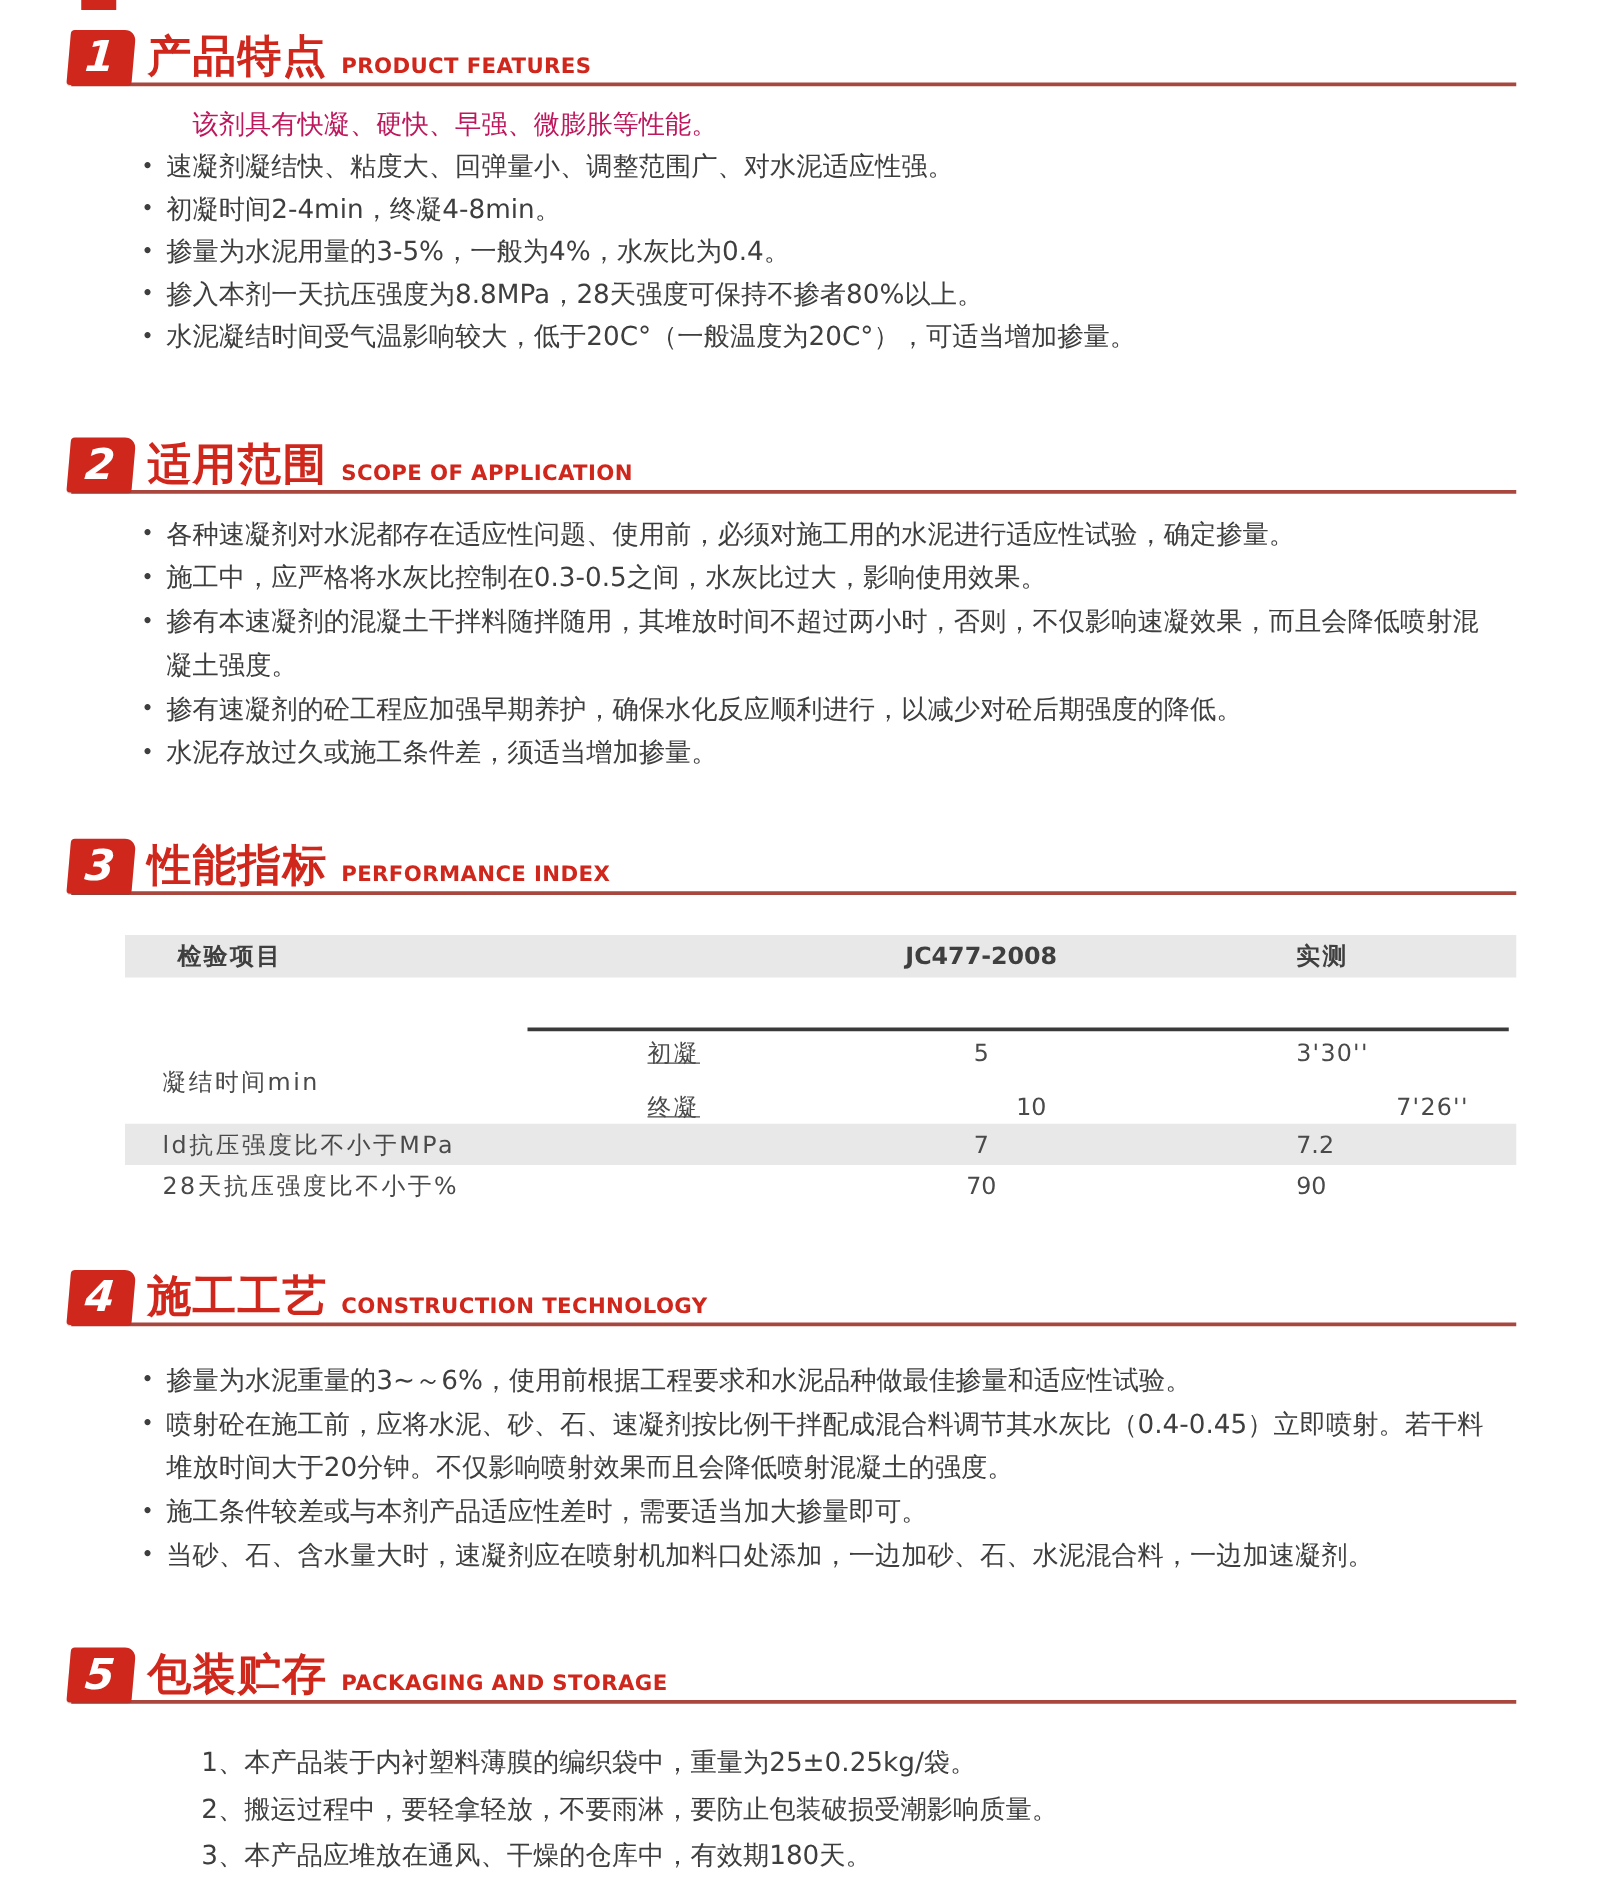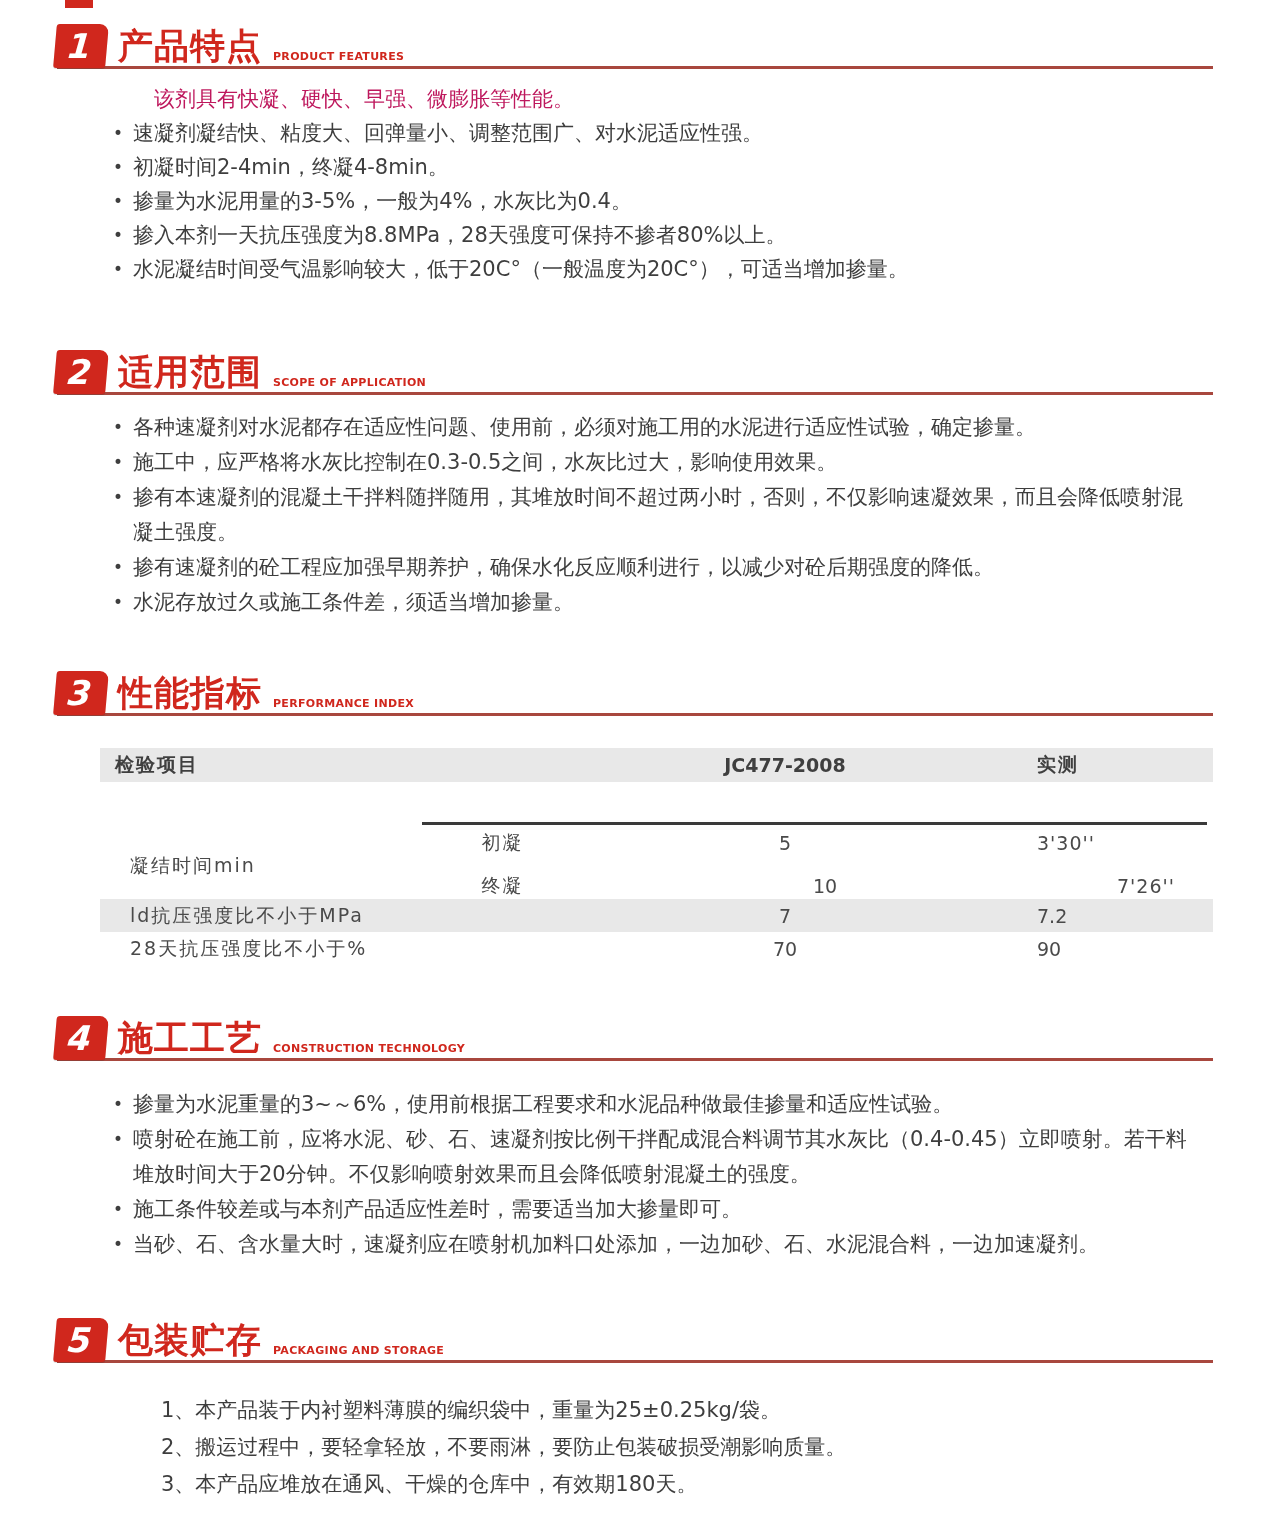--- a/index.html
+++ b/index.html
@@ -18,45 +18,45 @@
 
   
   .sec-header{position:absolute;left:55px;width:1158px;height:46px;}
   .sec-rule{position:absolute;left:2px;right:0;top:42px;height:3px;background:var(--rule);}
   .sec-badge{position:absolute;left:0;top:0;width:52px;height:44px;background:var(--red);
              transform:skewX(-5deg);border-radius:3px 9px 3px 3px;
              display:flex;align-items:center;justify-content:center;box-shadow:0 1px 0 rgba(0,0,0,0.12);}
   .sec-num{color:#ffffff;font-size:34px;font-weight:bold;font-style:italic;line-height:1;transform:translateX(-1px);}
   .sec-titles{position:absolute;left:63px;top:-2px;height:46px;display:flex;align-items:flex-end;gap:11px;white-space:nowrap;}
   .sec-title-zh{font-size:35px;font-weight:700;color:var(--red);line-height:44px;letter-spacing:1px;}
-  .sec-title-en{font-size:11px;font-weight:700;color:var(--red);padding-bottom:5px;letter-spacing:0.3px;text-align:right;}
+  .sec-title-en{font-size:17px;font-weight:700;color:var(--red);padding-bottom:5px;letter-spacing:0.3px;text-align:right;}
 
   
   .intro{position:absolute;left:130px;top:86px;font-size:21px;font-weight:400;color:#be185d;line-height:26px;margin-left:24px;}
   .bullets{position:absolute;left:113px;}
   .bullet{display:flex;align-items:flex-start;font-size:21px;color:var(--body);}
   .bullet .dot{flex:none;width:20px;font-size:17px;}
   .bullet .txt{width:1060px;}
   .lh34 .bullet{line-height:34px;}
   .lh35 .bullet{line-height:35px;}
   .numbered{position:absolute;left:113px;font-size:21px;color:var(--body);}
   .numbered .n-item{line-height:37px;}
 
   
   .perf-table{position:absolute;left:100px;top:748px;width:1113px;font-size:19px;color:var(--tabletext);}
   .t-head{height:34px;background:var(--stripe);display:grid;grid-template-columns:460px 450px 203px;align-items:center;}
-  .t-head .c-label{padding-left:15px;font-weight:600;color:#3f3f3f;letter-spacing:2px;}
+  .t-head .c-label{padding-left:42px;font-weight:600;color:#3f3f3f;letter-spacing:2px;}
   .t-head .c-std{text-align:center;font-weight:600;color:#3f3f3f;}
   .t-head .c-meas{padding-left:27px;font-weight:600;color:#3f3f3f;letter-spacing:2px;}
   .t-merged{height:76px;display:grid;grid-template-columns:345px 768px;background:#ffffff;margin-top:41px;}
   .t-merged .m-label{display:flex;align-items:center;padding-left:30px;letter-spacing:2px;}
   .sub-row{display:grid;grid-template-columns:115px 450px 203px;align-items:center;}
   .sub-row.r1{height:40px;}
   .sub-row.r2{height:46px;gap:40px;}
-  .sub-row .s-name{text-align:center;letter-spacing:2px;}
+  .sub-row .s-name{text-align:right;letter-spacing:2px;text-decoration:underline;}
   .sub-row .s-std{text-align:center;}
   .sub-row .s-meas{padding-left:27px;letter-spacing:1px;}
   .t-divider{position:absolute;left:322px;top:74px;width:785px;height:3px;background:#3a3a3a;}
   .t-row{display:grid;grid-template-columns:460px 450px 203px;align-items:center;}
   .t-row .r-label{padding-left:30px;letter-spacing:2px;}
   .t-row .r-std{text-align:center;}
   .t-row .r-meas{padding-left:27px;}
   .t-row.gray{background:var(--stripe);}
   .t-row.h33{height:33px;}
   .t-row.h34{height:34px;}

